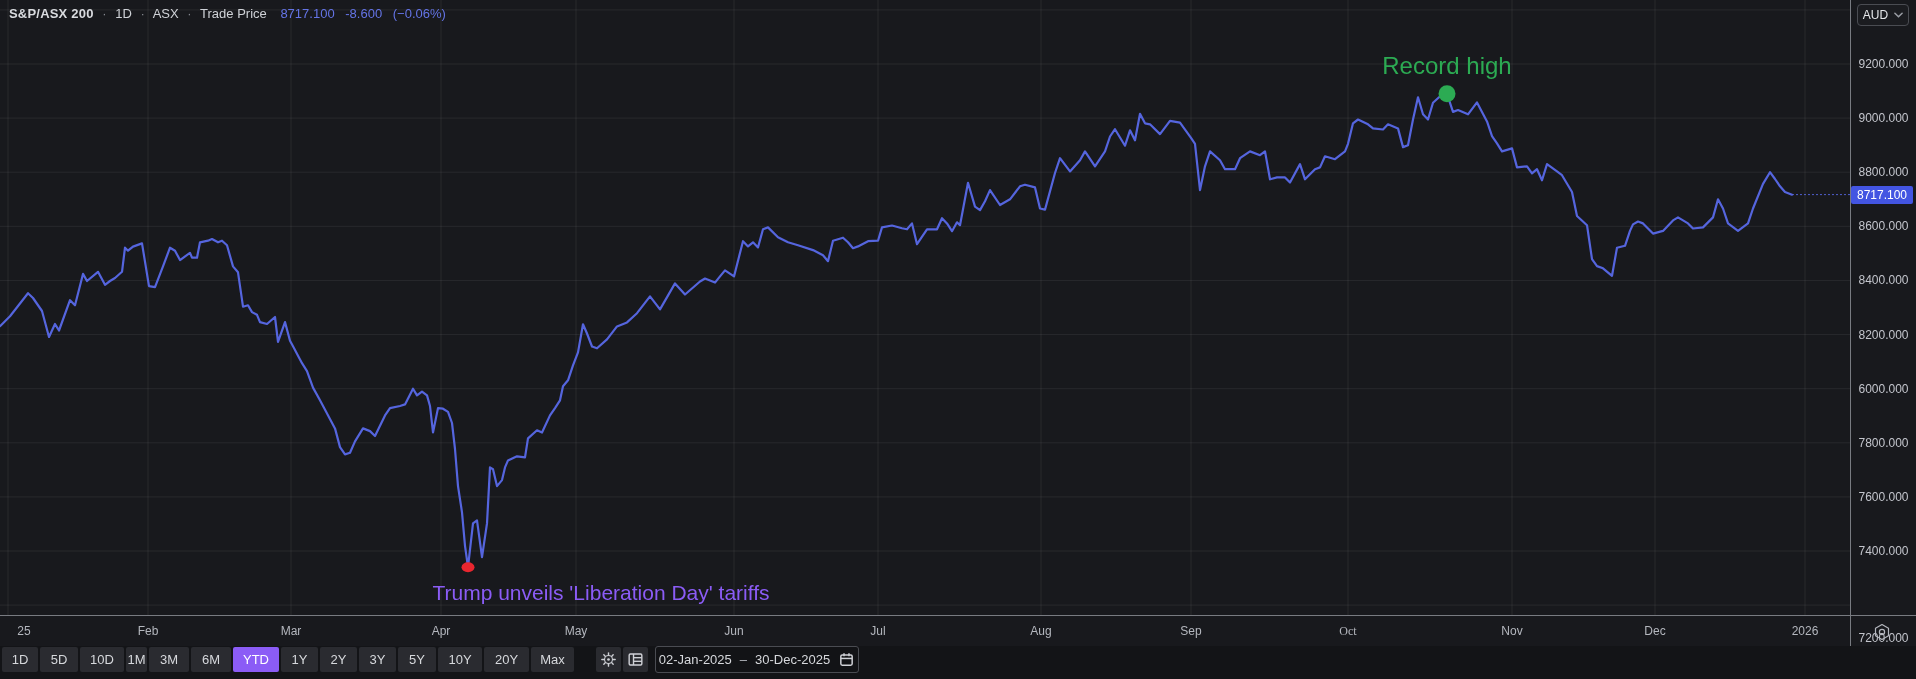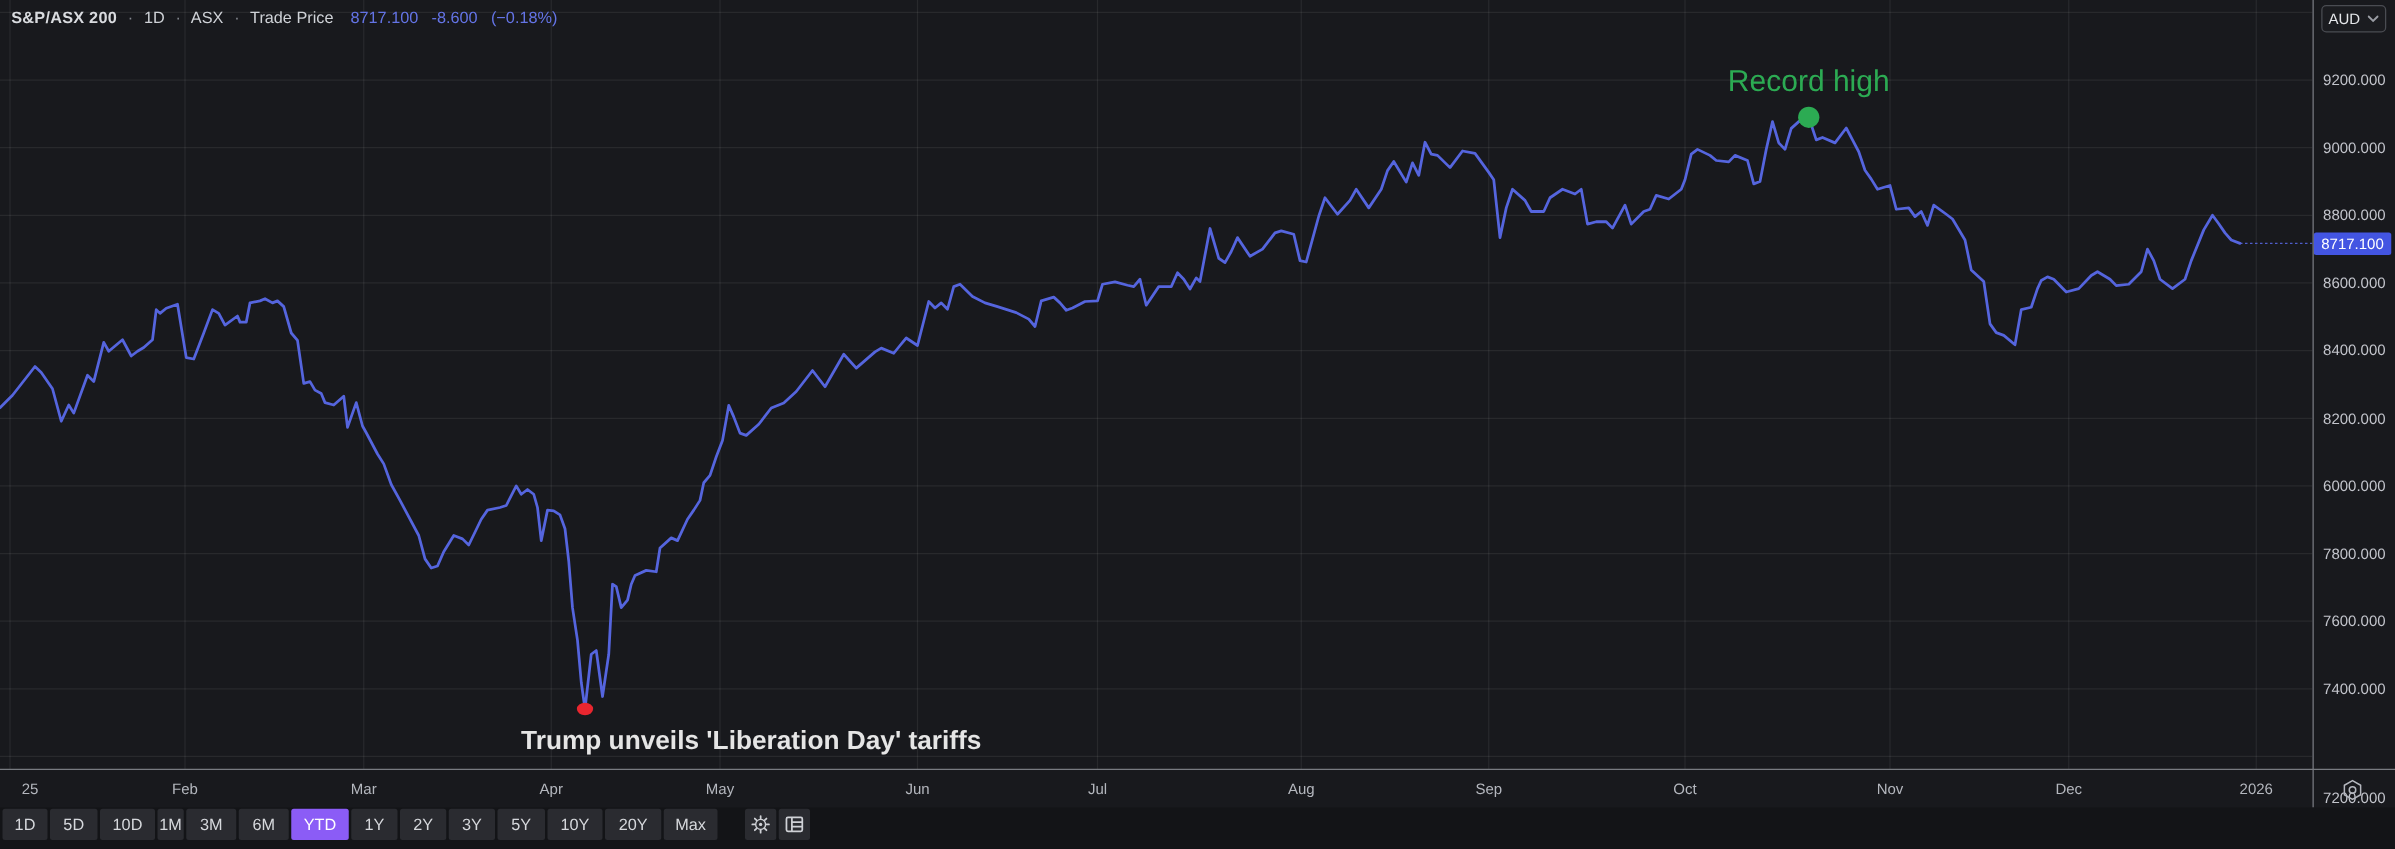--- a/index.html
+++ b/index.html
@@ -31,21 +31,21 @@
   .y-label{position:absolute;left:0;width:100%;text-align:center;font-size:12px;color:#c3c5cc;height:14px;line-height:14px;}
   .price-badge{
     position:absolute;left:0;width:62px;height:18px;border-radius:2px;background:#4355e2;
     color:#fff;font-size:12px;text-align:center;line-height:18px;z-index:5;
   }
   .x-axis{position:absolute;left:0;top:616px;width:1850px;height:30px;z-index:3;}
   .x-label{position:absolute;top:8px;transform:translateX(-50%);font-size:12px;color:#b4b7be;white-space:nowrap;}
   .axis-settings{position:absolute;left:1870px;top:620px;width:24px;height:24px;z-index:5;cursor:pointer;}
   
   .anno-green{position:absolute;top:52px;left:1447px;transform:translateX(-50%);font-size:24px;color:#2cab53;z-index:5;white-space:nowrap;}
-  .anno-red{position:absolute;top:581px;left:601px;transform:translateX(-50%);font-size:21px;color:#e5e5e5;z-index:5;white-space:nowrap;font-weight:bold;}
+  .anno-red{position:absolute;top:581px;left:601px;transform:translateX(-50%);font-size:21px;color:#8b5cf6;z-index:5;white-space:nowrap;}
   
   .bottom-strip{position:absolute;left:0;top:646px;width:1916px;height:33px;background:#131417;z-index:6;}
   .toolbar{position:absolute;left:2px;top:1px;height:25px;display:flex;gap:2px;align-items:stretch;}
   .range-btn{
     background:#2a2b30;color:#d6d8dc;font-size:13px;border:none;border-radius:2px;
     display:flex;align-items:center;justify-content:center;cursor:pointer;padding:0;
     font-family:inherit;
   }
   .range-btn.active{background:#8b5cf6;color:#ffffff;}
   .icon-btn{
@@ -104,21 +104,21 @@
   <div class="legend">
     <span class="sym">S&amp;P/ASX 200</span>
     <span class="sep">·</span>
     <span class="dim">1D</span>
     <span class="sep">·</span>
     <span class="dim">ASX</span>
     <span class="sep">·</span>
     <span class="dim">Trade Price</span>
     <span class="val">8717.100</span>
     <span class="val2">-8.600</span>
-    <span class="val2">(−0.18%)</span>
+    <span class="val2">(−0.06%)</span>
   </div>
 
   <div class="currency-btn">
     <span>AUD</span>
     <svg width="9" height="6" viewBox="0 0 10 6">
       <path d="M1 1 L5 5 L9 1" fill="none" stroke="#9a9da4" stroke-width="1.5" stroke-linecap="round"></path>
     </svg>
   </div>
 
   <div class="anno-green">Record high</div>
@@ -141,21 +141,21 @@
   <div class="x-axis" id="x-axis">
       <div class="x-label" style="left: 24px;">25</div>
       <div class="x-label" style="left: 148px;">Feb</div>
       <div class="x-label" style="left: 291px;">Mar</div>
       <div class="x-label" style="left: 441px;">Apr</div>
       <div class="x-label" style="left: 576px;">May</div>
       <div class="x-label" style="left: 734px;">Jun</div>
       <div class="x-label" style="left: 878px;">Jul</div>
       <div class="x-label" style="left: 1041px;">Aug</div>
       <div class="x-label" style="left: 1191px;">Sep</div>
-      <div class="x-label" style="left: 1348px;">Oct</div>
+      <div class="x-label" style="left: 1348px; font-family: Liberation Serif, serif;">Oct</div>
       <div class="x-label" style="left: 1512px;">Nov</div>
       <div class="x-label" style="left: 1655px;">Dec</div>
       <div class="x-label" style="left: 1805px;">2026</div>
     </div>
   <div class="axis-border-v"></div>
   <div class="axis-border-h"></div>
 
   <div class="axis-settings">
     <svg width="24" height="24" viewBox="0 0 24 24">
       <polygon points="12,4.5 18.5,8.2 18.5,15.8 12,19.5 5.5,15.8 5.5,8.2" fill="none" stroke="#b4b7be" stroke-width="1.2" stroke-linejoin="round"></polygon>
@@ -200,15 +200,26 @@
 
     <button class="icon-btn" id="table-btn">
       <svg width="19" height="19" viewBox="0 0 24 24">
         <rect x="4" y="5" width="16" height="14" rx="1.5" fill="none" stroke="#cfd1d6" stroke-width="1.4"></rect>
         <line x1="9.5" y1="5" x2="9.5" y2="19" stroke="#cfd1d6" stroke-width="1.4"></line>
         <line x1="9.5" y1="9.7" x2="20" y2="9.7" stroke="#cfd1d6" stroke-width="1.4"></line>
         <line x1="9.5" y1="14.3" x2="20" y2="14.3" stroke="#cfd1d6" stroke-width="1.4"></line>
       </svg>
     </button>
 
+    <div class="date-range">
+      <span>02-Jan-2025</span>
+      <span class="dash">–</span>
+      <span>30-Dec-2025</span>
+      <svg width="17" height="17" viewBox="0 0 24 24">
+        <rect x="4" y="5.5" width="16" height="14.5" rx="2" fill="none" stroke="#cfd1d6" stroke-width="1.5"></rect>
+        <line x1="8.5" y1="3" x2="8.5" y2="7.5" stroke="#cfd1d6" stroke-width="1.5"></line>
+        <line x1="15.5" y1="3" x2="15.5" y2="7.5" stroke="#cfd1d6" stroke-width="1.5"></line>
+        <line x1="4" y1="10.5" x2="20" y2="10.5" stroke="#cfd1d6" stroke-width="1.5"></line>
+      </svg>
+    </div>
   </div>
 
 </div>
 
 </body></html>

